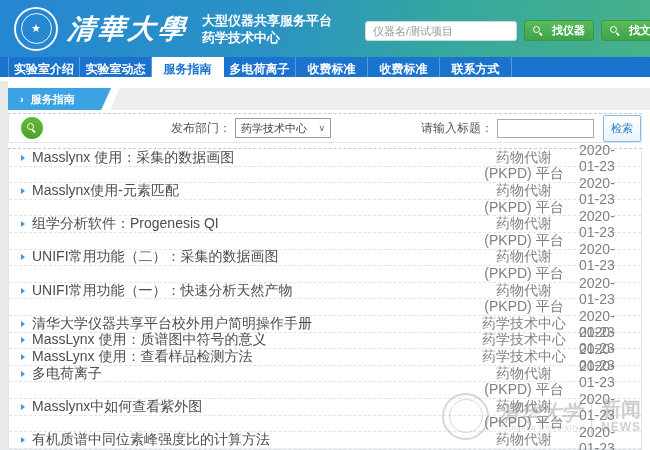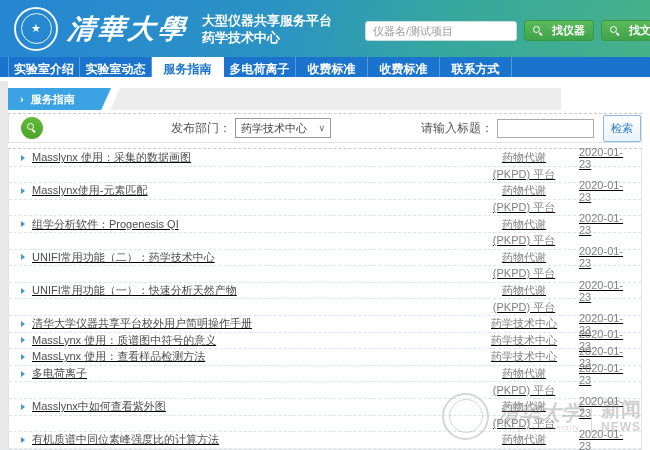--- a/index.html
+++ b/index.html
@@ -35,21 +35,21 @@
   
   .nav { position:absolute; left:0; top:57px; width:650px; height:20px; background:#1a73cd; display:flex; }
   .tab { width:72px; height:24px; line-height:24px; text-align:center; color:#fff; font-size:12px;
          font-weight:bold; border-right:1px solid rgba(255,255,255,.28); cursor:pointer; }
   .tab:first-child { margin-left:8px; border-left:1px solid rgba(255,255,255,.28); }
   .tab.active { background:#fff; color:#1a73cd; }
 
   .left-strip { position:absolute; left:0; top:81px; width:8px; height:369px; background:#e9e9e9; }
 
   
-  .crumb { position:absolute; left:8px; top:88px; width:553px; height:22px; background:#ededed; }
+  .crumb { position:absolute; left:8px; top:88px; width:642px; height:22px; background:#ededed; }
   .ribbon-gap { position:absolute; left:99px; top:0; width:8px; height:22px; background:#fff;
                 transform:skewX(-24deg); z-index:1; }
   .ribbon { position:absolute; left:0; top:0; width:103px; height:22px; background:#3ba2e4;
             clip-path:polygon(0 0,100% 0,calc(100% - 10px) 100%,0 100%);
             color:#fff; font-size:11px; font-weight:bold; line-height:22px; padding-left:12px; z-index:2; }
   .crumb-arrow { margin-right:7px; font-weight:bold; }
 
   
   .filter { position:absolute; left:8px; top:113px; width:634px; height:30px; background:#fff;
             border:1px solid #e3e3e3; border-top:1px dashed #c9c9c9; display:flex; align-items:center; }
@@ -64,21 +64,21 @@
   .title-group { display:flex; align-items:center; margin-left:auto; font-size:12px; color:#555; }
   .title-input { width:97px; height:19px; border:1px solid #aaa; font-size:11px; padding:0 4px;
                  margin-left:4px; outline:none; }
   .search-btn { width:38px; height:27px; border:1px solid #8abbe4; border-radius:2px;
                 background:linear-gradient(#ffffff,#e9f3fc); color:#2b7bc8; font-size:11px;
                 cursor:pointer; margin-left:9px;font-family:Liberation Mono, monospace; }
 
   
   .list { position:absolute; left:8px; top:148px; width:634px; background:#fff;
           border:1px solid #e3e3e3; border-top:1px dashed #c9c9c9; padding-top:1px; }
-  .row { display:flex; align-items:center; height:16.6px; border-bottom:1px dashed #d8e6f2; font-size:11px;text-decoration:underline; }
+  .row { display:flex; align-items:center; height:16.6px; border-bottom:1px dashed #d8e6f2; font-size:14px; }
   .cell-title { flex:1; display:flex; align-items:center; padding-left:12px; color:#4d4d4d;
                 overflow:hidden; white-space:nowrap; cursor:pointer; }
   .bullet { width:0; height:0; border-left:4px solid #3f97dc; border-top:3px solid transparent;
             border-bottom:3px solid transparent; margin-right:7px; flex:none; }
   .cell-dept { width:110px; text-align:center; color:#808080; flex:none; white-space:nowrap; }
   .cell-date { width:62px; padding-right:8px; text-align:left; color:#808080; flex:none; }
 
   
   .wm { position:absolute; left:442px; top:387px; width:206px; height:58px; display:flex;
         align-items:center; gap:9px; opacity:.42; pointer-events:none; z-index:5; }
@@ -194,21 +194,21 @@
         <span class="cell-date">2020-01-23</span>
       </div>
       <div class="row">
         <span class="cell-title"></span>
         <span class="cell-dept">(PKPD) 平台</span>
         <span class="cell-date"></span>
       </div>
       <div class="row">
         <span class="cell-title">
           <span class="bullet"></span>
-          <span class="">UNIFI常用功能（二）：药学技术中心</span>
+          <span class="">UNIFI常用功能（二）：采集的数据画图</span>
         </span>
         <span class="cell-dept">药物代谢</span>
         <span class="cell-date">2020-01-23</span>
       </div>
       <div class="row">
         <span class="cell-title"></span>
         <span class="cell-dept">(PKPD) 平台</span>
         <span class="cell-date"></span>
       </div>
       <div class="row">

